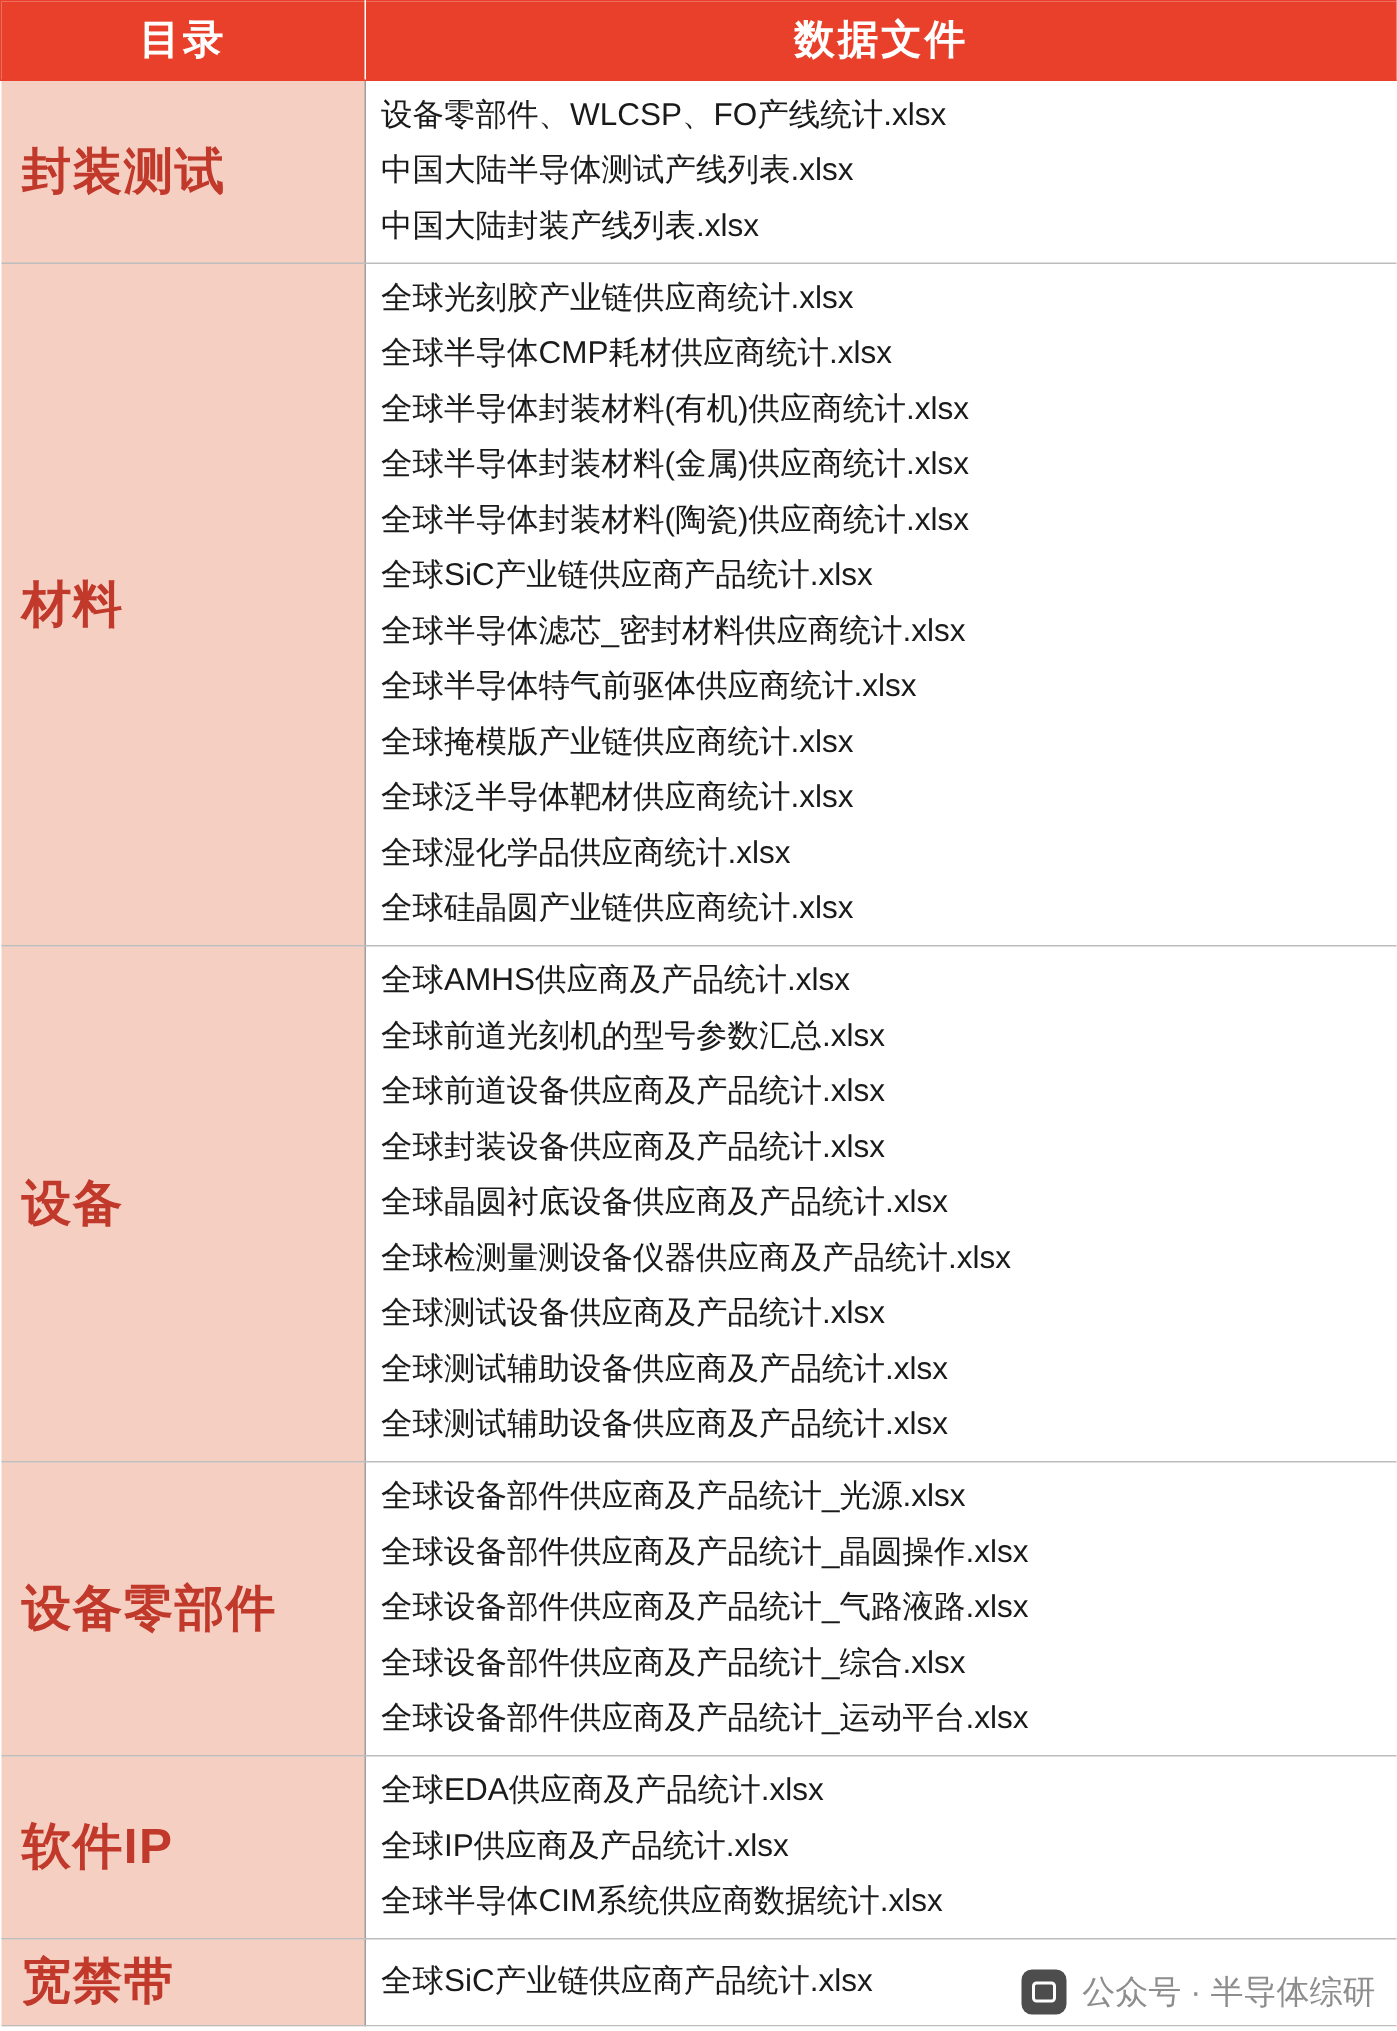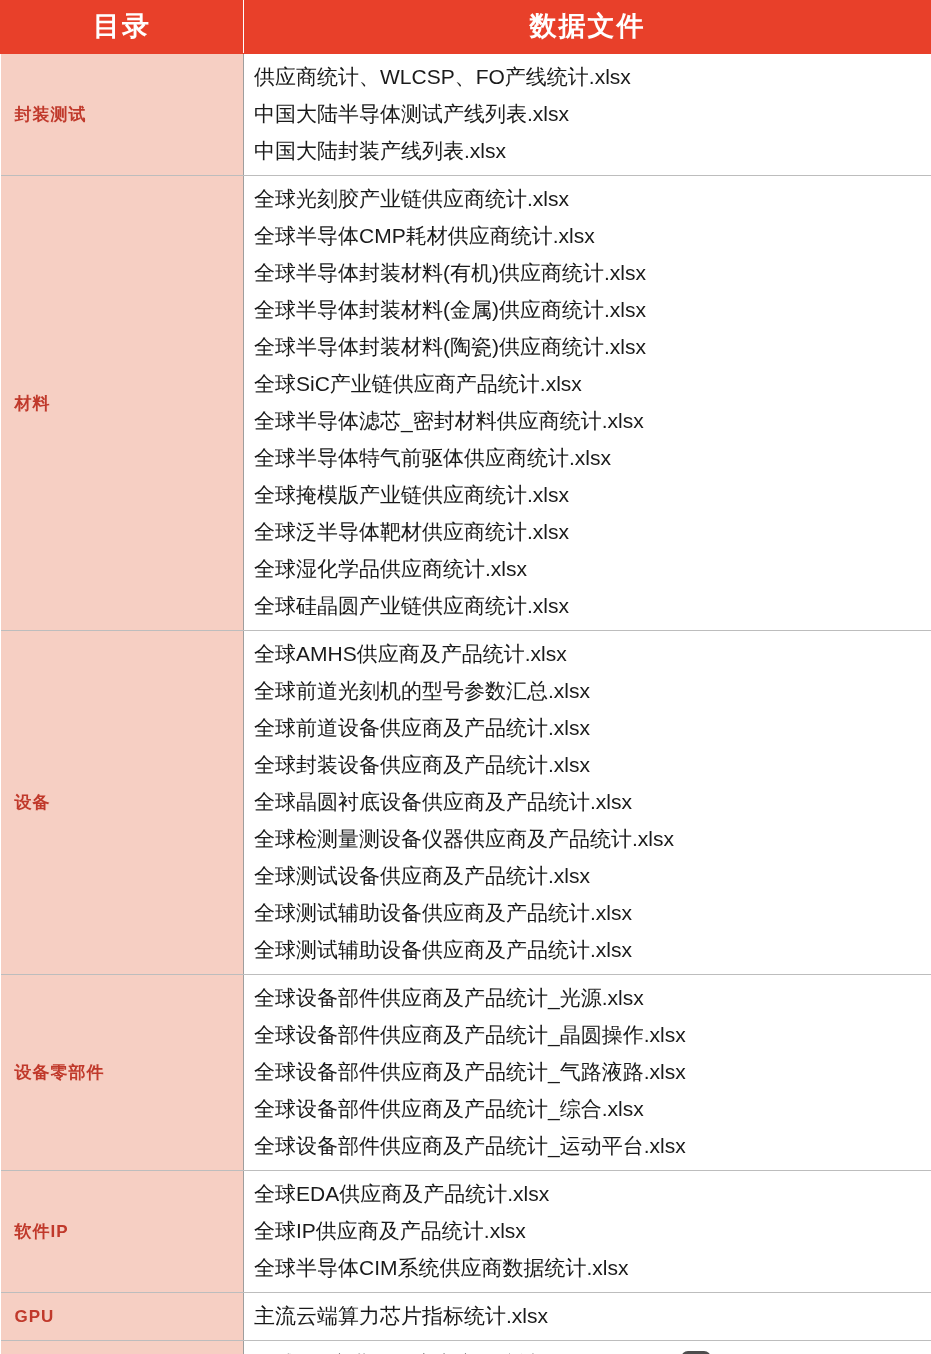--- a/index.html
+++ b/index.html
@@ -42,21 +42,21 @@
   tbody td {
     vertical-align: middle;
     border-bottom: 1px solid #bdbdbd;
     border-top: 1px solid #d946ef;
   }
   tbody tr:first-child td { border-top: none; }
 
   td.cat {
     background: #f6cfc3;
     color: #c0392b;
-    font-size: 17px;
+    font-size: 33px;
     font-weight: bold;
     padding: 6px 0 6px 14px;
     border-right: 1px solid #9e9e9e;
     letter-spacing: 1px;
   }
   td.files {
     background: #ffffff;
     padding: 4px 0 6px 10px;
   }
   .file-row {
@@ -111,21 +111,21 @@
     <thead>
       <tr>
         <th class="th-cat">目录</th>
         <th class="th-files">数据文件</th>
       </tr>
     </thead>
     <tbody id="tbody">
         <tr>
           <td class="cat">封装测试</td>
           <td class="files">
-            <div class="file-row">供应商统计、WLCSP、FO产线统计.xlsx</div>
+            <div class="file-row">设备零部件、WLCSP、FO产线统计.xlsx</div>
             <div class="file-row">中国大陆半导体测试产线列表.xlsx</div>
             <div class="file-row">中国大陆封装产线列表.xlsx</div>
           </td>
         </tr>
         <tr>
           <td class="cat">材料</td>
           <td class="files">
             <div class="file-row">全球光刻胶产业链供应商统计.xlsx</div>
             <div class="file-row">全球半导体CMP耗材供应商统计.xlsx</div>
             <div class="file-row">全球半导体封装材料(有机)供应商统计.xlsx</div>
@@ -166,26 +166,20 @@
         </tr>
         <tr>
           <td class="cat">软件IP</td>
           <td class="files">
             <div class="file-row">全球EDA供应商及产品统计.xlsx</div>
             <div class="file-row">全球IP供应商及产品统计.xlsx</div>
             <div class="file-row">全球半导体CIM系统供应商数据统计.xlsx</div>
           </td>
         </tr>
         <tr>
-          <td class="cat">GPU</td>
-          <td class="files">
-            <div class="file-row">主流云端算力芯片指标统计.xlsx</div>
-          </td>
-        </tr>
-        <tr>
           <td class="cat">宽禁带</td>
           <td class="files">
             <div class="file-row">全球SiC产业链供应商产品统计.xlsx</div>
           </td>
         </tr>
       </tbody>
   </table>
 
   <div class="watermark">
     <span class="wm-logo"></span>

